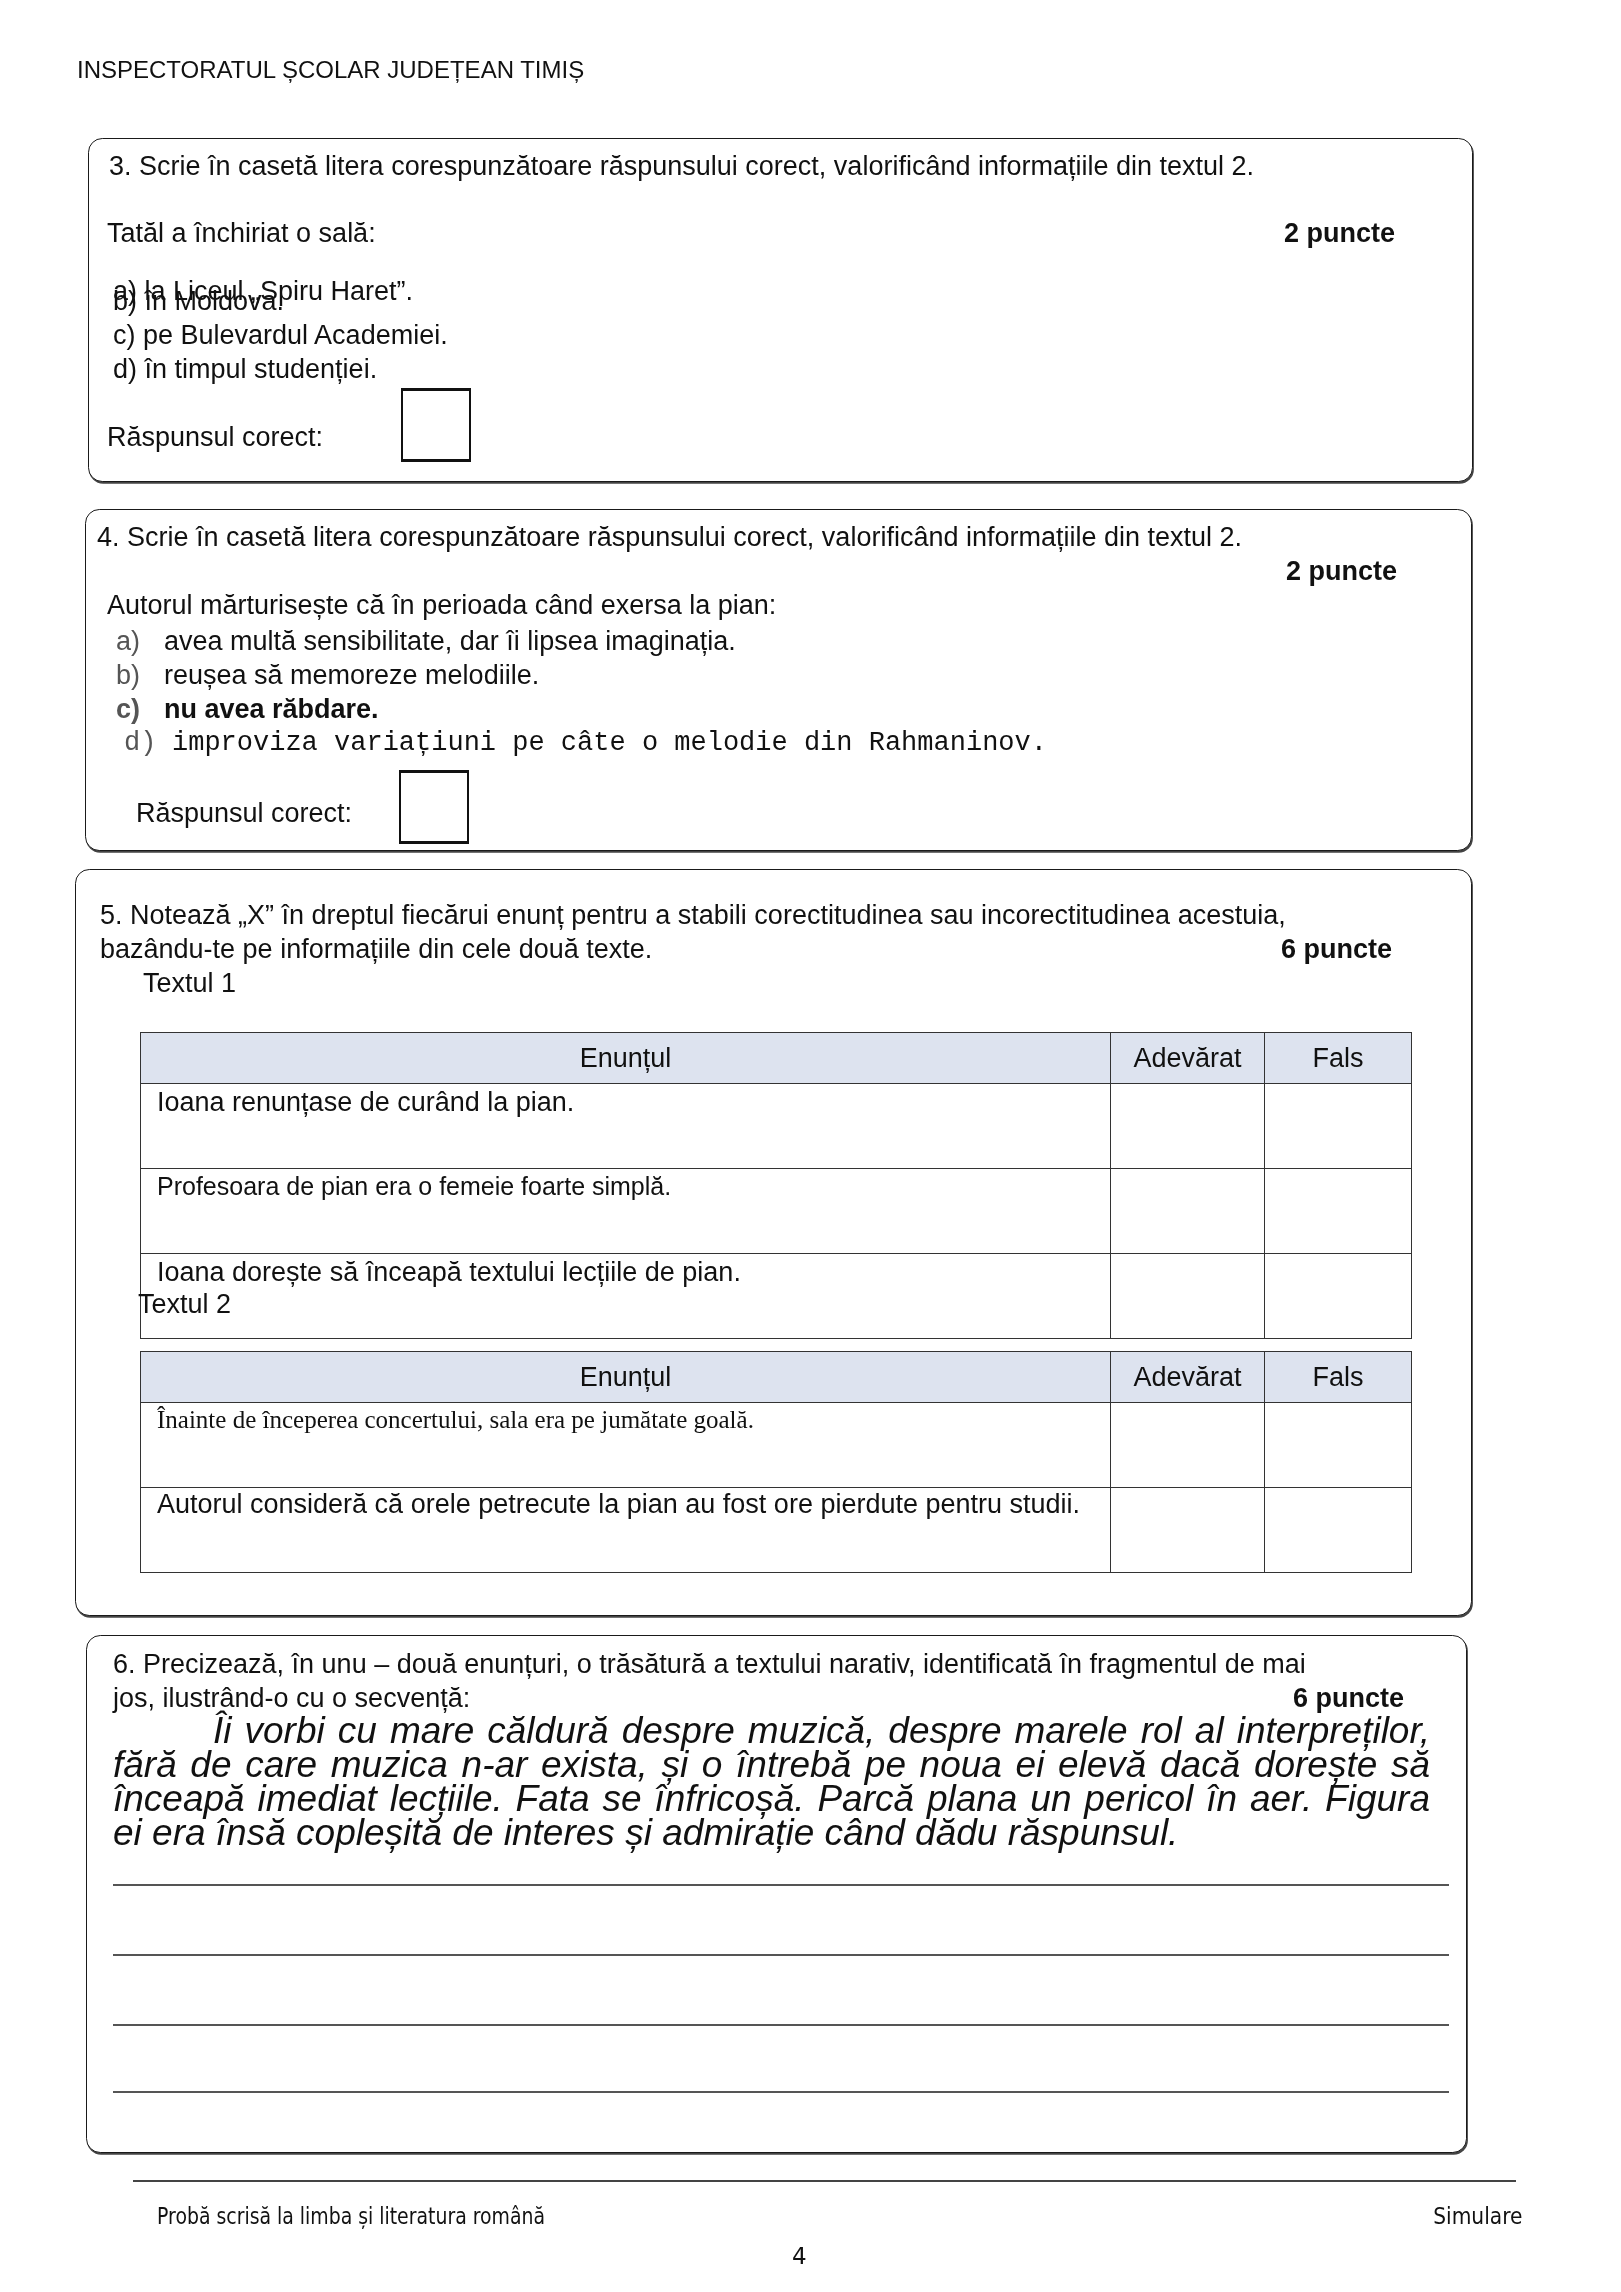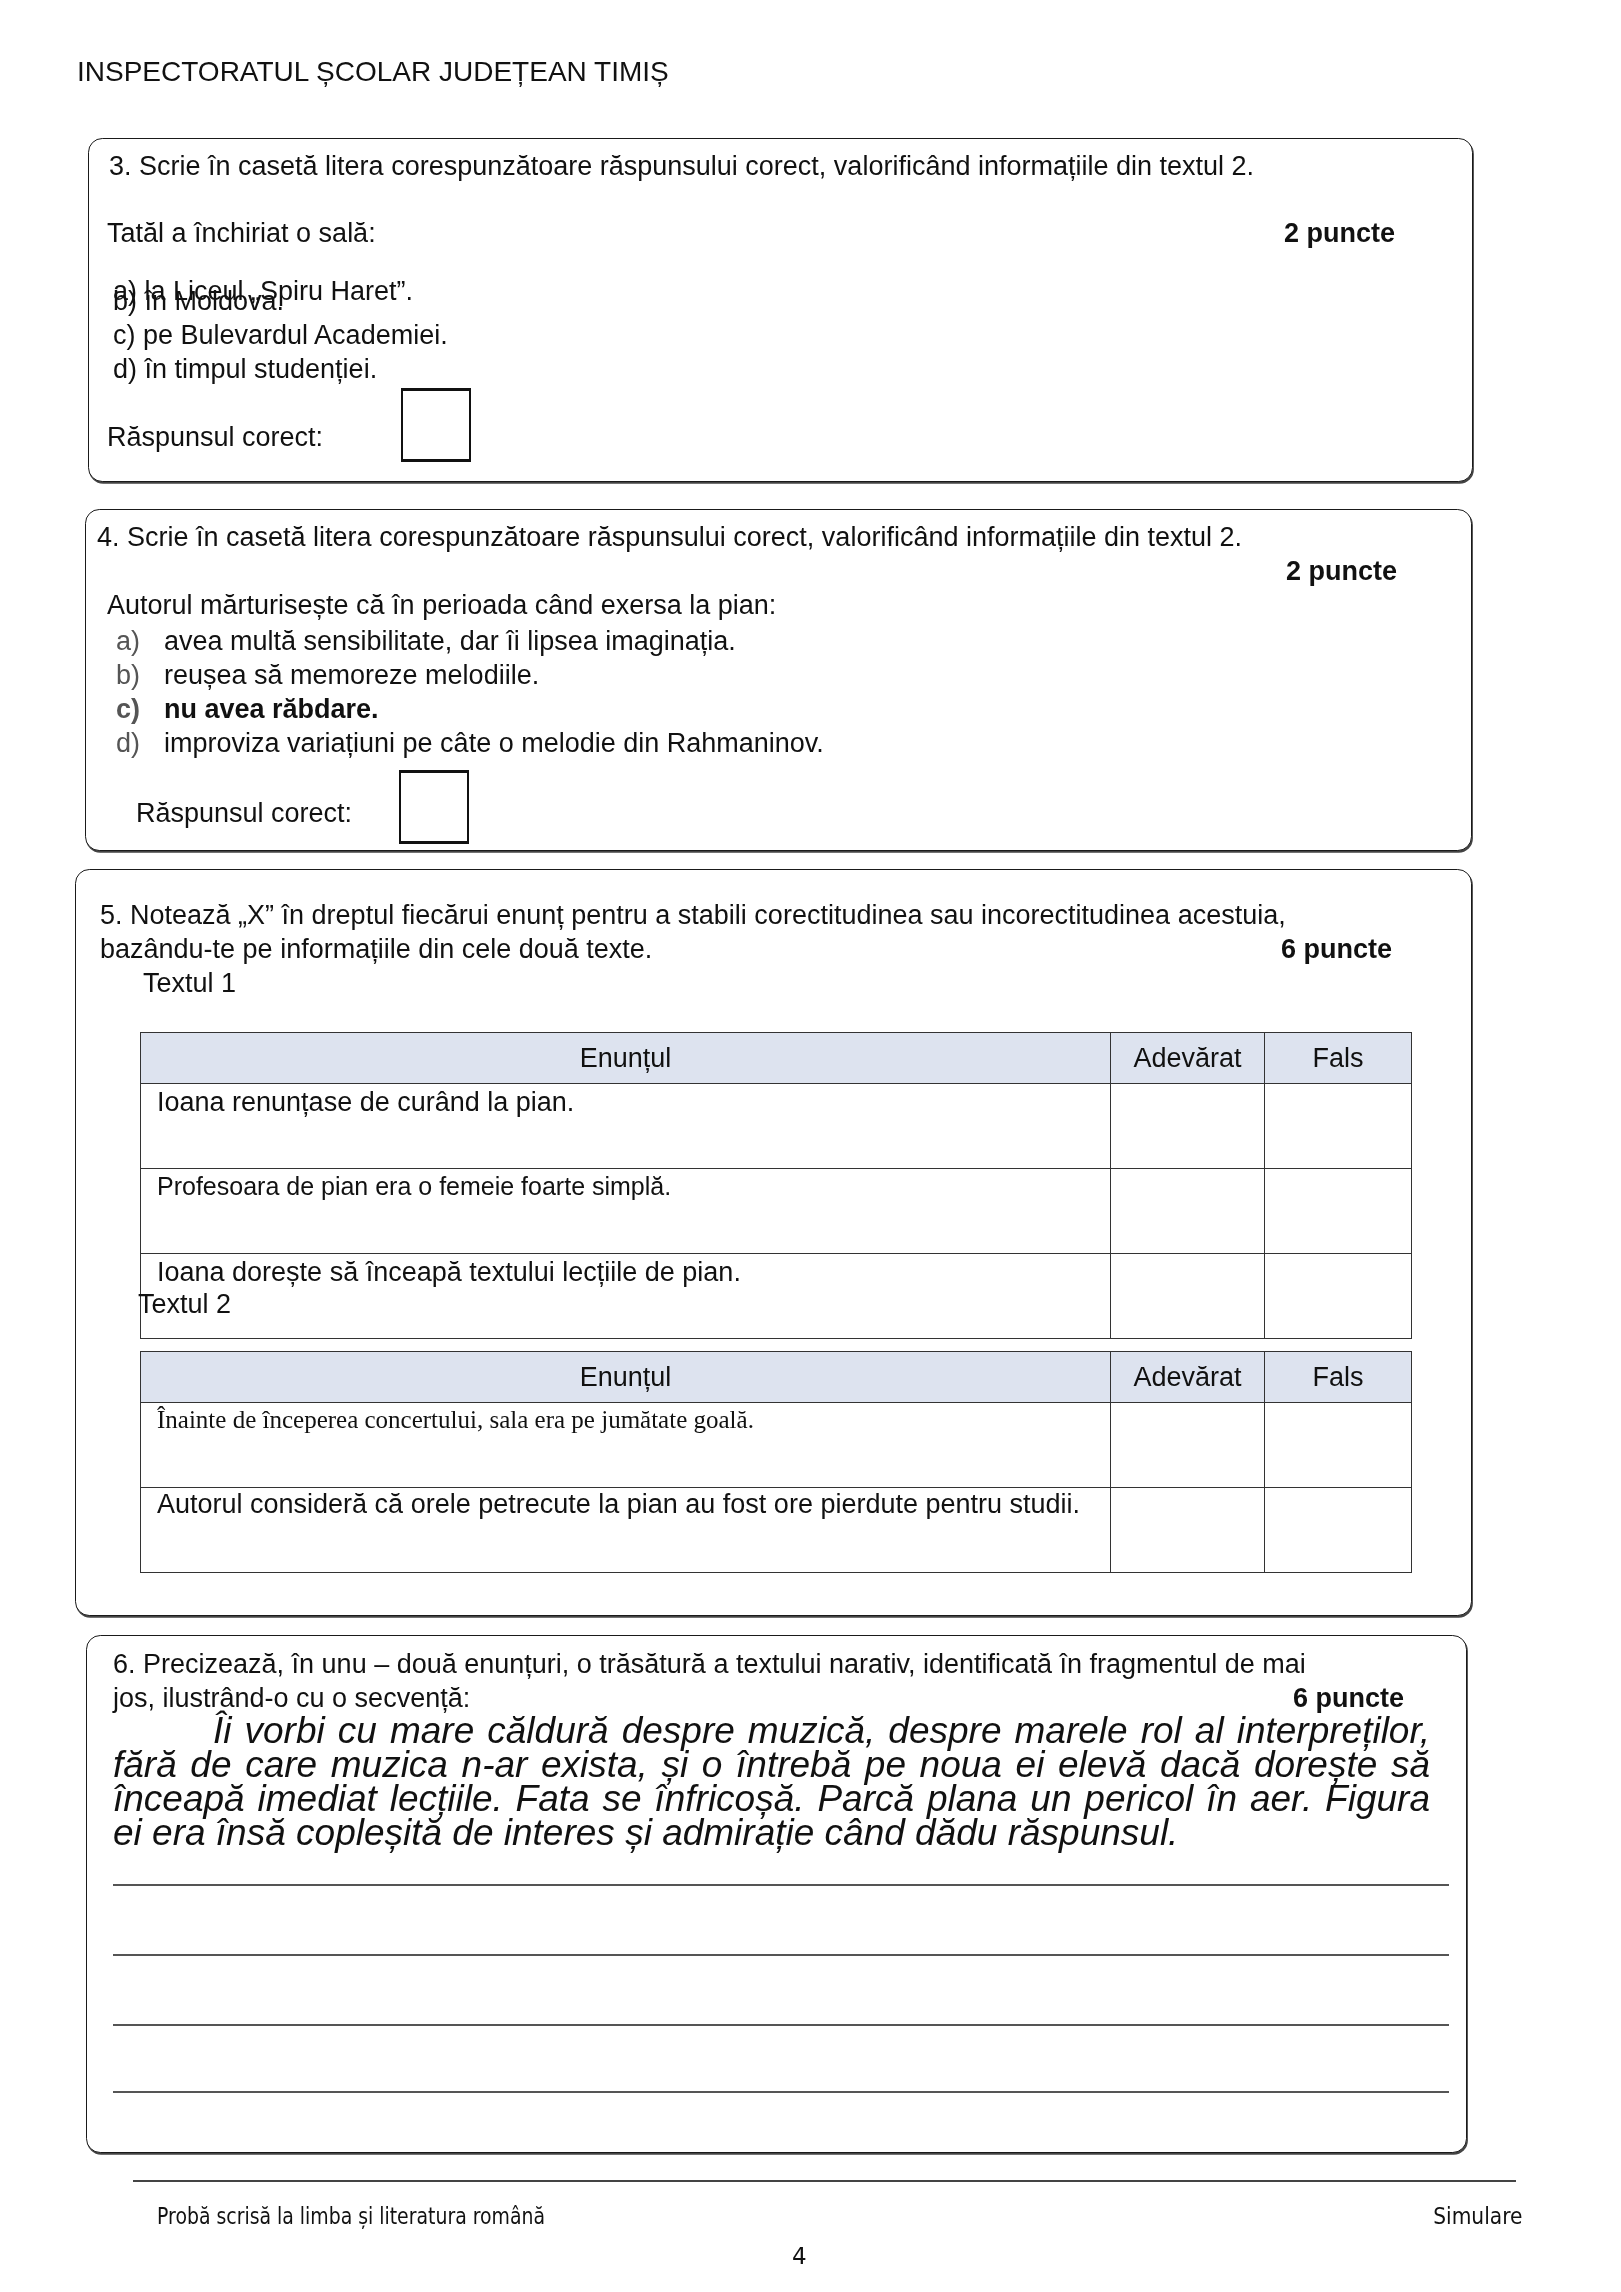--- a/index.html
+++ b/index.html
@@ -1,21 +1,21 @@
 <!DOCTYPE html>
 <html style="font-size:14.3px"><head>
   <meta charset="utf-8">
   <style>
     html, body { margin: 0; padding: 0; background: #ffffff; }
     body {
       width: 1622px; height: 2293px; position: relative; overflow: hidden;
       font-family: "Liberation Sans", sans-serif; color: #111111;
     }
     .abs { position: absolute; }
-    .header-title { left: 77px; top: 56px; font-size: 28px; letter-spacing: 0px; }
+    .header-title { left: 77px; top: 56px; font-size: 24px; letter-spacing: 0px; }
     .box {
       position: absolute; border: 1.8px solid #1a1a1a; border-radius: 14.3px;
       box-shadow: 0.9px 1.8px 0 #444; background: #fff;
     }
     .txt { position: absolute; font-size: 27px; white-space: nowrap; line-height: 1.2; }
     .bold { font-weight: bold; }
     .answer-box { position: absolute; width: 66px; height: 68px; border: 2.7px solid #111; border-top-width: 3.6px; border-bottom-width: 3.6px; background:#fff; }
     table.tf { position: absolute; border-collapse: collapse; font-size: 27px; }
     table.tf th, table.tf td { border: 1.8px solid #333; padding: 8px; }
     table.tf th { background: #dde3ef; font-weight: normal; height: 34px; line-height: 34px; text-align: center; }
@@ -50,21 +50,21 @@
 
 <div class="txt" style="left:116px; top:625px;">
   <span style="color:#555; display:inline-block; width:48px;">a)</span><span>avea multă sensibilitate, dar îi lipsea imaginația.</span>
 </div>
 <div class="txt" style="left:116px; top:659px;">
   <span style="color:#555; display:inline-block; width:48px;">b)</span><span>reușea să memoreze melodiile.</span>
 </div>
 <div class="txt" style="left:116px; top:693px;font-weight:bold;">
   <span style="color:#555; display:inline-block; width:48px;">c)</span><span>nu avea răbdare.</span>
 </div>
-<div class="txt" style="left:116px; top:727px;">
+<div class="txt" style="left:124px; top:727px;font-family:Liberation Mono, monospace;">
   <span style="color:#555; display:inline-block; width:48px;">d)</span><span>improviza variațiuni pe câte o melodie din Rahmaninov.</span>
 </div>
 
 <div class="txt" style="left:136px; top:797px;">Răspunsul  corect:</div>
 <div class="answer-box" style="left:399px; top:770px;"></div>
 
 <div class="box" style="left:75px; top:869px; width:1395px; height:745px;"></div>
 <div class="txt" style="left:100px; top:899px;">5. Notează „X” în dreptul fiecărui enunț pentru a stabili corectitudinea sau incorectitudinea acestuia,</div>
 <div class="txt" style="left:100px; top:933px;">bazându-te pe informațiile din cele două texte.</div>
 <div class="txt bold" style="left:1281px; top:933px;">6 puncte</div>

